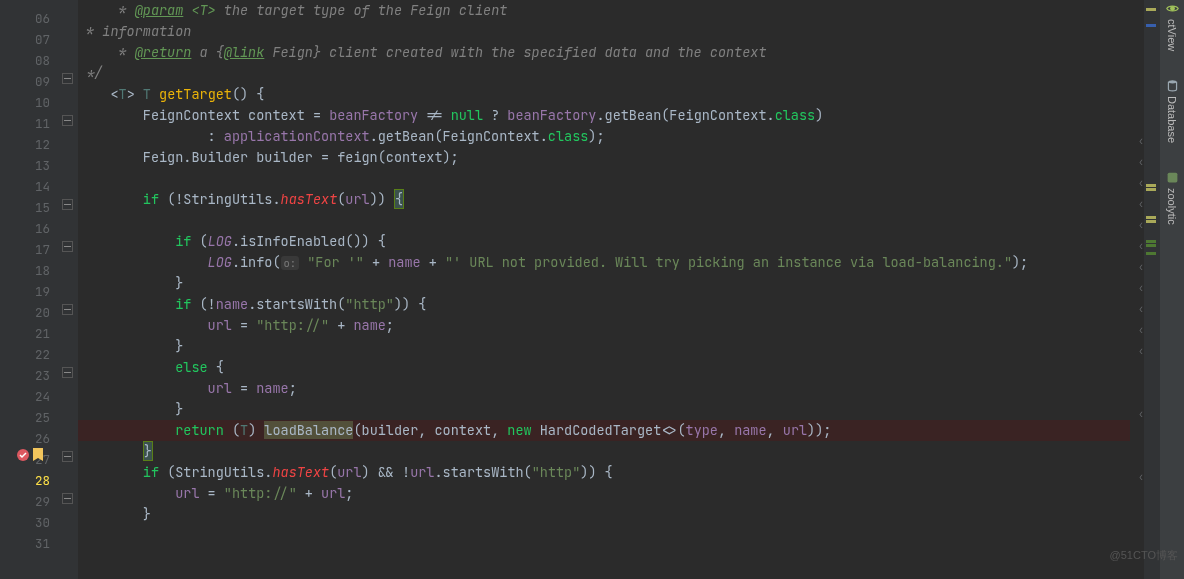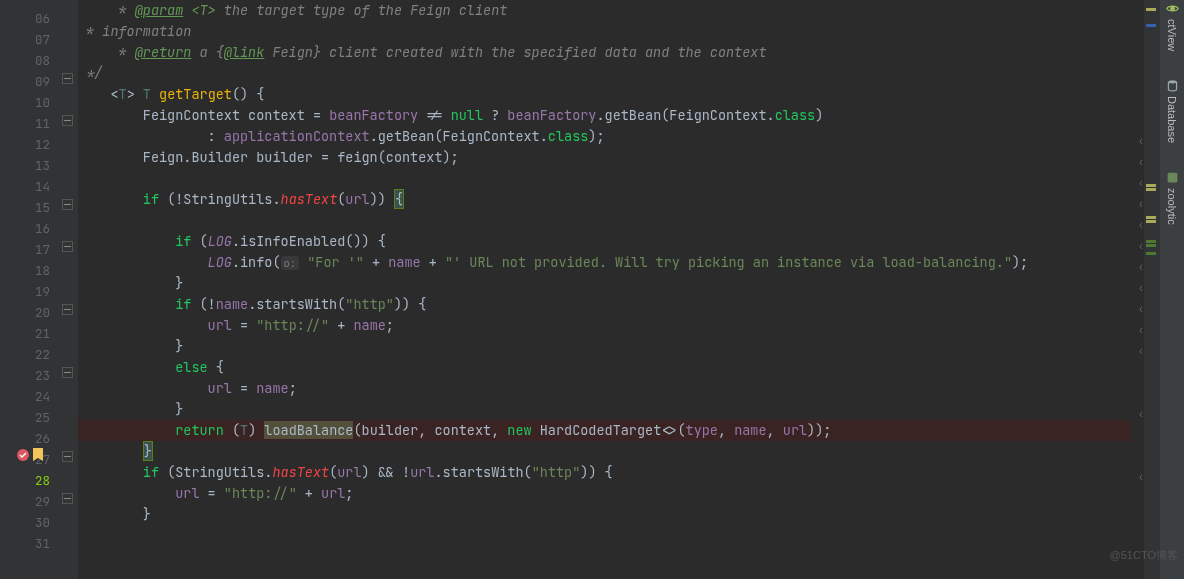--- a/index.html
+++ b/index.html
@@ -1,20 +1,20 @@
 <!DOCTYPE html>
 <html><head>
 <meta charset="utf-8">
 <style>
   * { box-sizing: border-box; margin:0; padding:0; }
   html,body { width:1184px; height:579px; background:#2b2b2b; overflow:hidden; font-family:"JetBrains Mono","Fira Code",Menlo,Consolas,monospace; font-size:13.5px; }
   .ide { display:flex; width:100%; height:100%; background:#2b2b2b; }
   .gutter { width:56px; background:#313335; color:#606366; text-align:right; padding-top:8px; user-select:none; position:relative; }
   .gutter .ln { height:21px; line-height:21px; padding-right:6px; font-size:12.5px; }
-  .gutter .ln.hl { color:#84cc16; }
+  .gutter .ln.hl { color:#fde047; }
   .fold-strip { width:22px; background:#313335; position:relative; }
   .fold-strip .mark { position:absolute; left:4px; width:14px; height:14px; display:flex; align-items:center; justify-content:center; }
   .editor { flex:1; position:relative; background:#2b2b2b; }
   .line { height:21px; line-height:21px; white-space:pre; color:#a9b7c6; font-family:inherit; padding-left:0; }
   .line.hl-bp { background:#3a2323; }
   
   .c-comment { color:#808080; font-style:italic; }
   .c-doctag { color:#629755; font-style:italic; text-decoration:underline; }
   .c-doctag-nou { color:#629755; font-style:italic; }
   .c-kw { color:#22c55e; }

